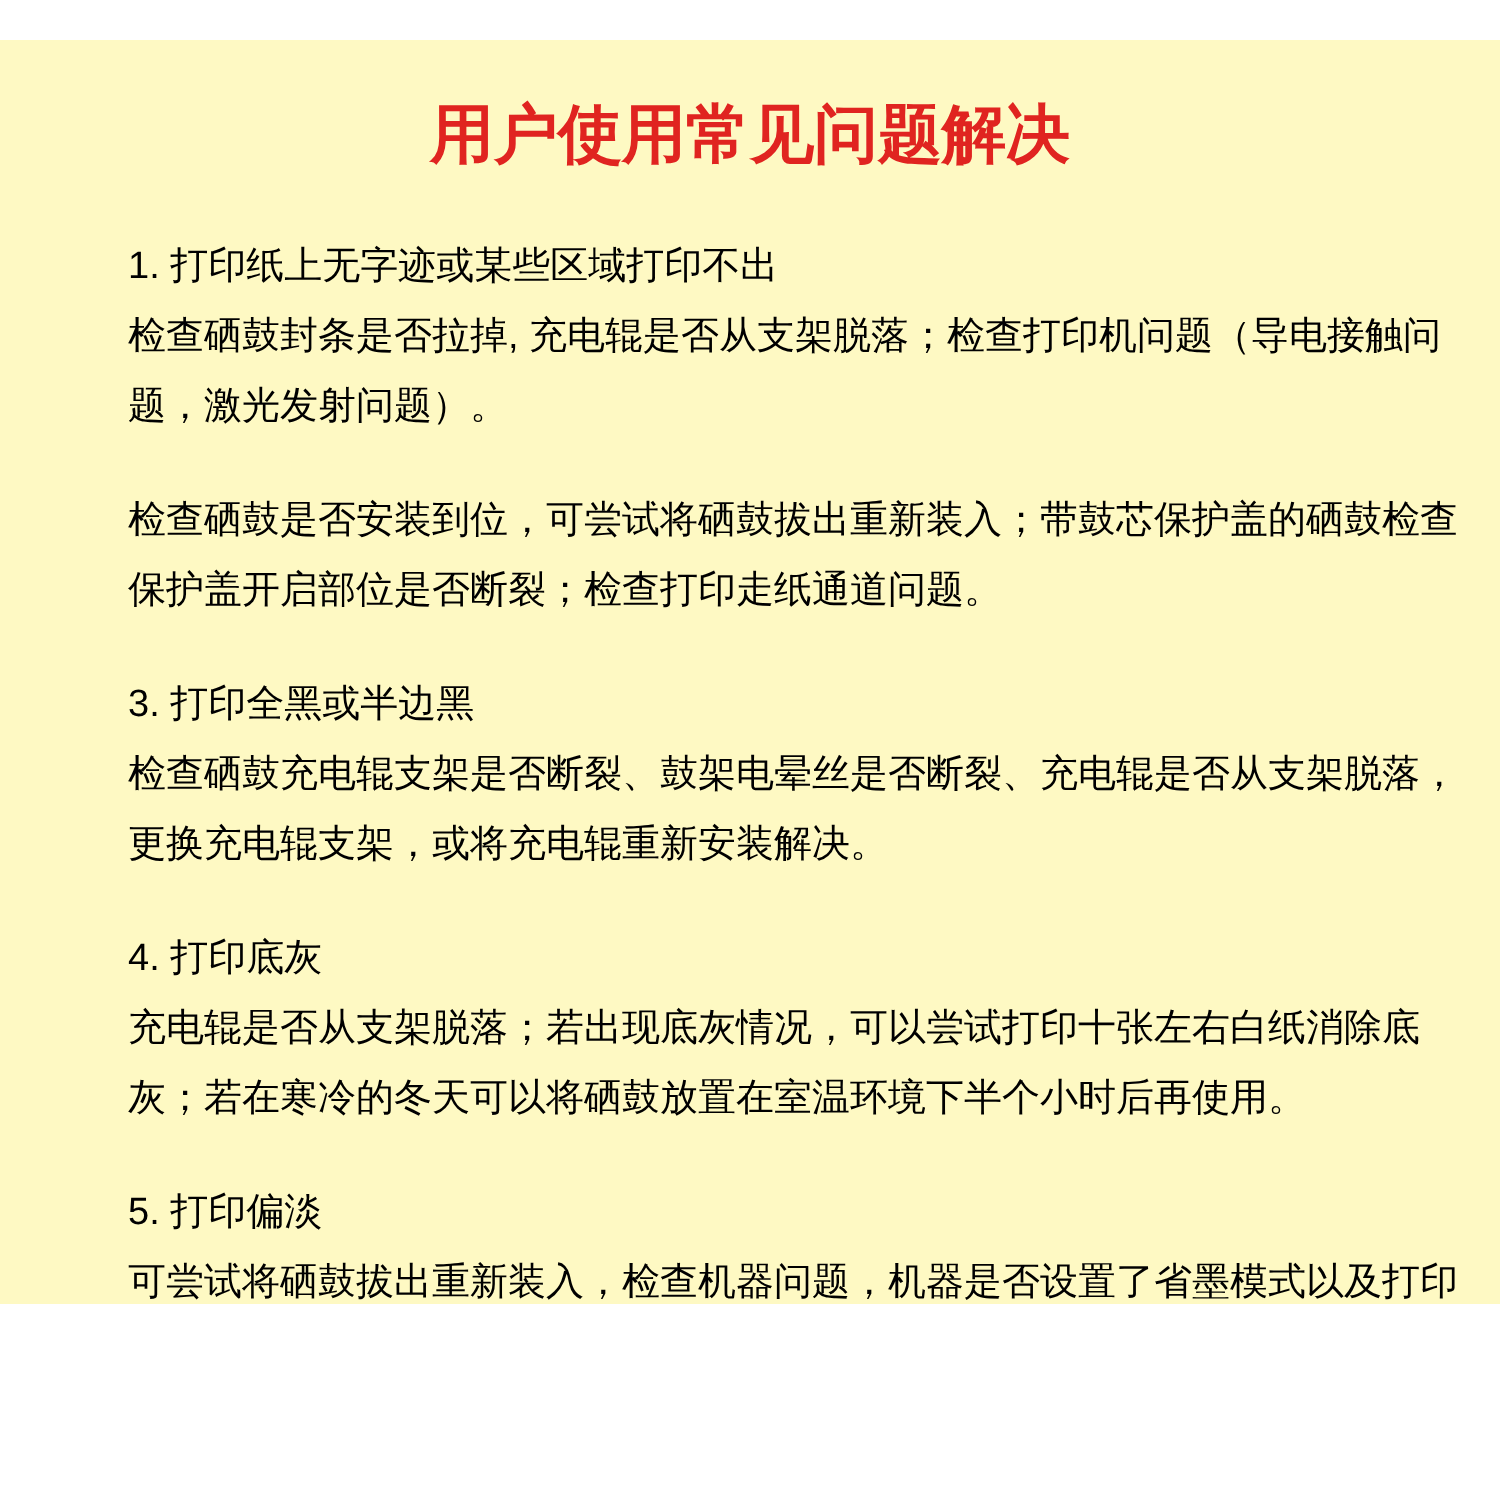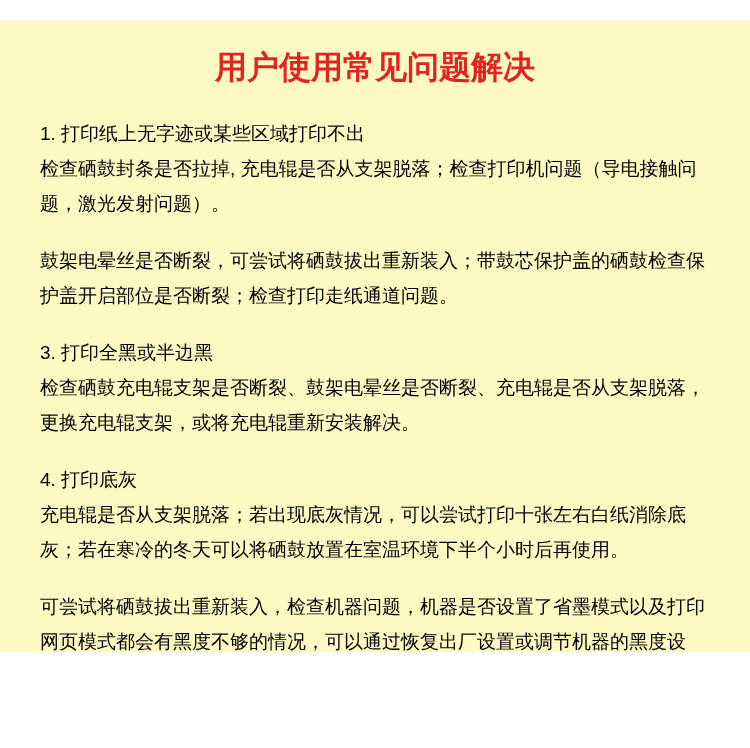--- a/index.html
+++ b/index.html
@@ -17,21 +17,21 @@
   .title {
     margin-top: 26px;
     text-align: center;
     font-size: 32px;
     line-height: 42px;
     font-weight: 700;
     letter-spacing: 0;
   }
   .content {
     margin-top: 28px;
-    padding-left: 40px;
+    padding-left: 64px;
   }
   .qa {
     margin-bottom: 22px;
   }
   .qa .q,
   .qa .a {
     font-size: 19px;
     line-height: 35px;
     font-weight: 500;
     width: 680px;
@@ -47,31 +47,32 @@
   <h1 class="title" style="color: rgb(224, 36, 32);">用户使用常见问题解决</h1>
 
   <div class="content">
 
     <section class="qa">
       <div class="q">1. 打印纸上无字迹或某些区域打印不出</div>
       <p class="a">检查硒鼓封条是否拉掉, 充电辊是否从支架脱落；检查打印机问题（导电接触问题，激光发射问题）。</p>
     </section>
 
     <section class="qa">
-      <p class="a">鼓架电晕丝是否断裂，可尝试将硒鼓拔出重新装入；带鼓芯保护盖的硒鼓检查保护盖开启部位是否断裂；检查打印走纸通道问题。</p>
+      <p class="a">检查硒鼓是否安装到位，可尝试将硒鼓拔出重新装入；带鼓芯保护盖的硒鼓检查保护盖开启部位是否断裂；检查打印走纸通道问题。</p>
     </section>
 
     <section class="qa">
       <div class="q">3. 打印全黑或半边黑</div>
       <p class="a">检查硒鼓充电辊支架是否断裂、鼓架电晕丝是否断裂、充电辊是否从支架脱落，更换充电辊支架，或将充电辊重新安装解决。</p>
     </section>
 
     <section class="qa">
       <div class="q">4. 打印底灰</div>
       <p class="a">充电辊是否从支架脱落；若出现底灰情况，可以尝试打印十张左右白纸消除底灰；若在寒冷的冬天可以将硒鼓放置在室温环境下半个小时后再使用。</p>
     </section>
 
     <section class="qa">
+      <div class="q">5. 打印偏淡</div>
       <p class="a">可尝试将硒鼓拔出重新装入，检查机器问题，机器是否设置了省墨模式以及打印网页模式都会有黑度不够的情况，可以通过恢复出厂设置或调节机器的黑度设置。</p>
     </section>
 
   </div>
 </div>
 
 </body></html>

